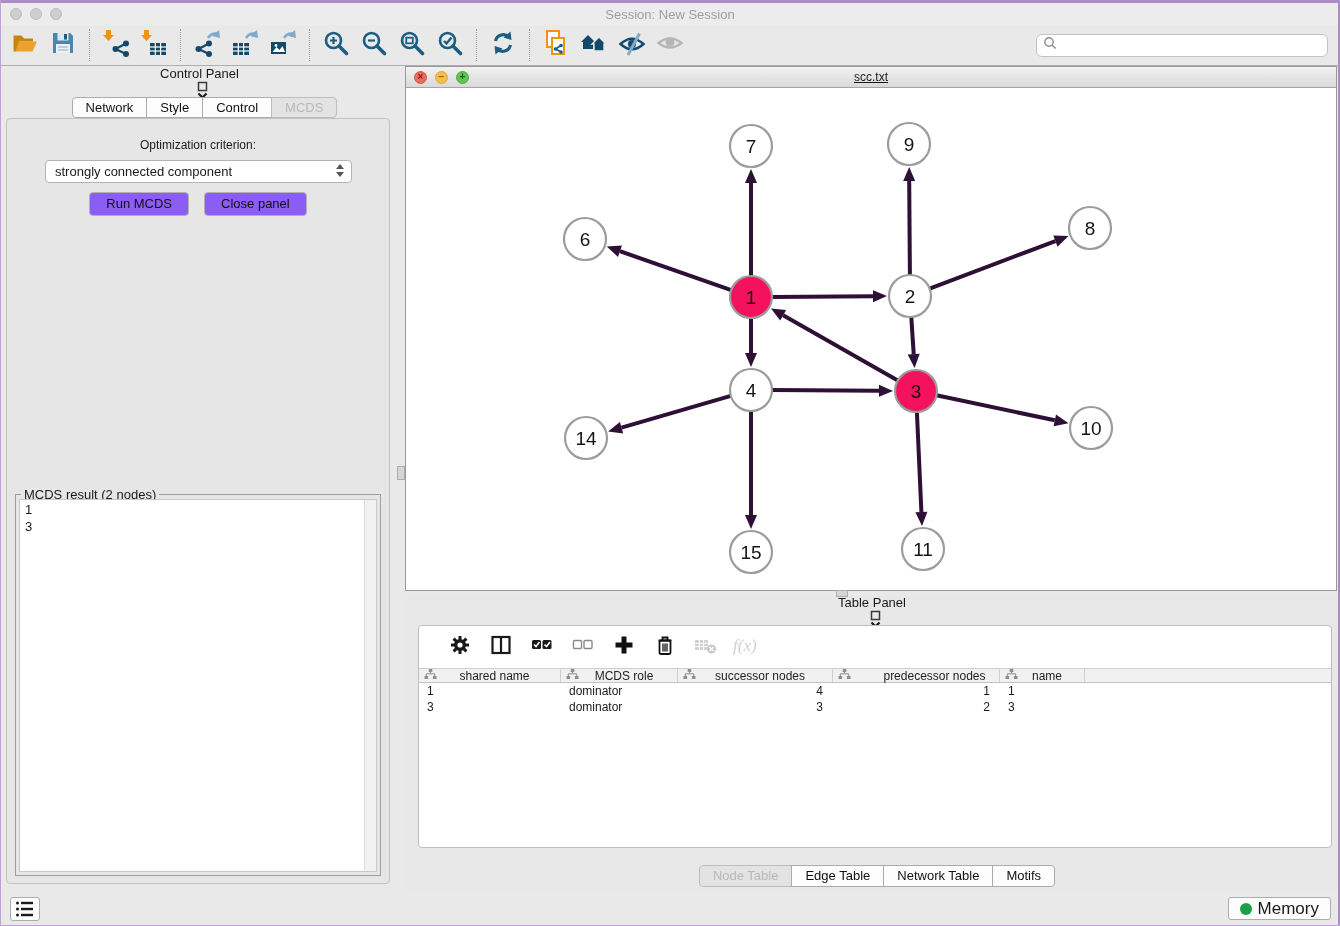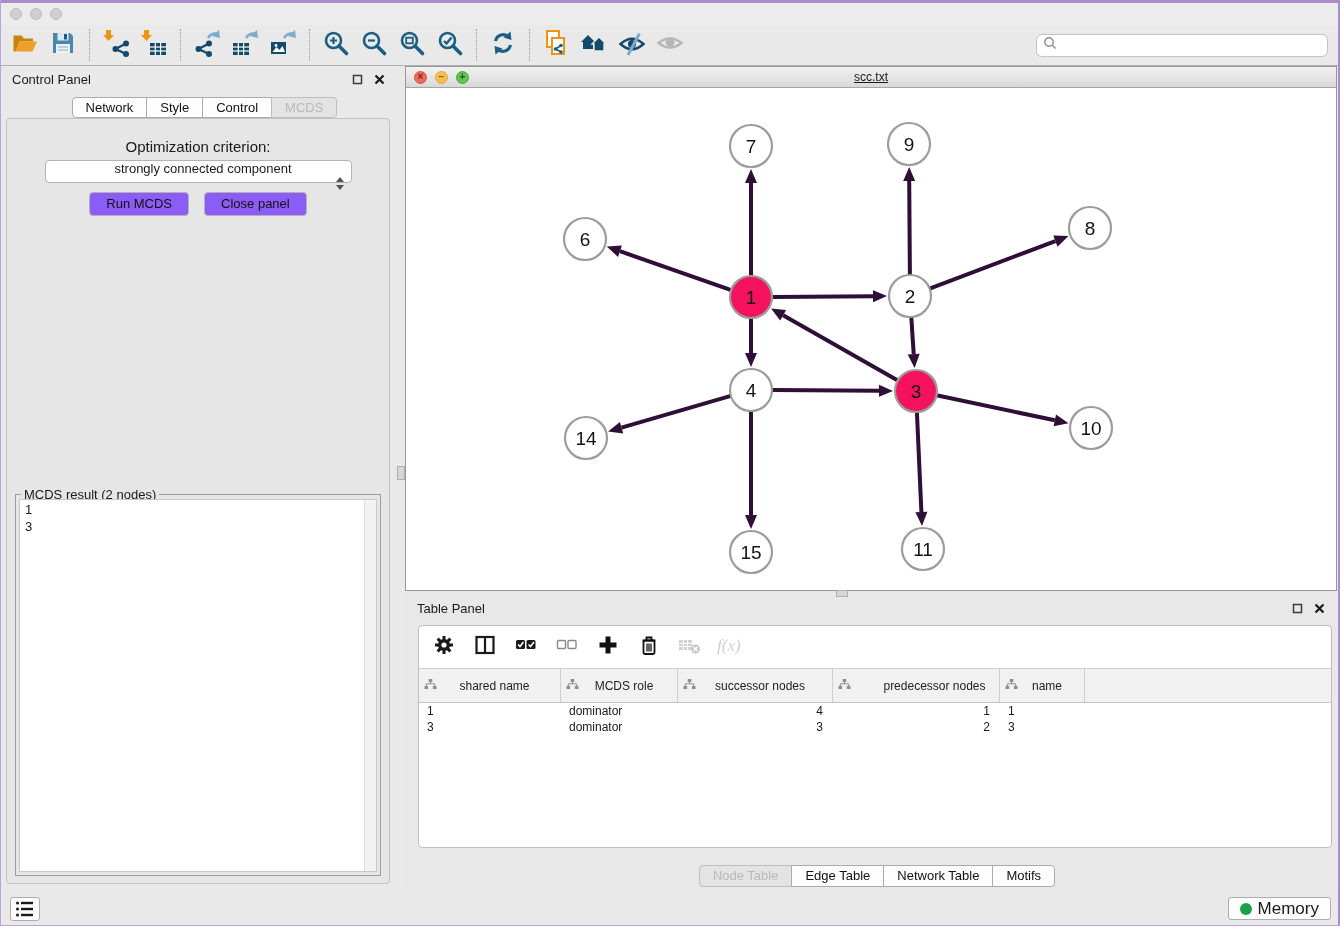--- a/index.html
+++ b/index.html
@@ -25,31 +25,31 @@
 
   
   .toolbar{position:absolute;left:0;right:0;top:25px;height:41px;background:#E9E9E9;border-bottom:1px solid #AFAFAF;display:flex;align-items:center;padding-left:6px;}
   .tbtn{width:38px;height:34px;display:flex;align-items:center;justify-content:center;cursor:default;}
   .tsep{width:1px;height:32px;border-left:1px dotted #9A9A9A;margin:0 7px;}
   .searchbox{margin-left:auto;margin-right:12px;width:292px;height:23px;background:#fff;border:1px solid #C3C3C3;border-radius:6px;display:flex;align-items:center;padding-left:6px;}
   .searchbox input{border:none;outline:none;flex:1;font-size:13px;font-family:"Liberation Sans",sans-serif;background:transparent;}
 
   
   .control-panel{position:absolute;left:0;top:66px;width:397px;bottom:36px;background:#E9E9E9;}
-  .panel-head{height:27px;display:flex;align-items:center;padding:0 10px 0 12px;font-size:13px;}
+  .panel-head{height:27px;display:flex;align-items:center;padding:0 10px 0 12px;font-size:13px;flex-direction:column;}
   .panel-head .spacer{flex:1;}
   .mini-ic{width:16px;height:16px;display:flex;align-items:center;justify-content:center;margin-left:6px;}
   .cp-tabs{position:absolute;top:31px;left:0;right:0;display:flex;justify-content:center;}
   .tab{height:21px;line-height:19px;padding:0 13px;font-size:13px;background:#FDFDFD;border:1px solid #ABABAB;margin-left:-1px;color:#111;}
   .tab.first{border-radius:4px 0 0 4px;margin-left:12px;}
   .tab.last{border-radius:0 4px 4px 0;}
   .tab.active{background:#E3E3E3;color:#B9B9B9;border-color:#BDBDBD;}
   .cp-panel{position:absolute;left:6px;right:7px;top:52px;bottom:6px;background:#E6E6E6;border:1px solid #C2C2C2;border-radius:4px;}
-  .opt-label{position:absolute;top:19px;left:0;right:0;text-align:center;font-size:15px;}
-  .dropdown{position:absolute;top:41px;left:38px;right:37px;height:23px;background:#fff;border:1px solid #B3B3B3;border-radius:4px;display:flex;align-items:center;font-size:13px;padding-left:9px;flex-direction:column;}
+  .opt-label{position:absolute;top:19px;left:0;right:0;text-align:center;font-size:12px;}
+  .dropdown{position:absolute;top:41px;left:38px;right:37px;height:23px;background:#fff;border:1px solid #B3B3B3;border-radius:4px;display:flex;align-items:center;font-size:13px;padding-left:9px;}
   .dropdown .dd-arrows{margin-left:auto;margin-right:6px;}
   .btn-row{position:absolute;top:73px;left:0;right:0;display:flex;justify-content:center;gap:15px;}
   .mac-btn{height:24px;background:#8b5cf6;border:1px solid #B3B3B3;border-radius:4px;font-size:13px;padding:0 16px;line-height:20px;color:#111;}
   .groupbox{position:absolute;left:8px;right:8px;top:375px;bottom:7px;border:1px solid #9E9E9E;}
   .groupbox .gb-label{position:absolute;top:-8px;left:5px;background:#E6E6E6;padding:0 3px;font-size:13px;}
   .result-area{position:absolute;left:3px;right:3px;top:4px;bottom:3px;background:#fff;border:1px solid #C9C9C9;}
   .result-text{padding:1px 5px;font-size:13px;white-space:pre;line-height:17px;}
   .vtrack{position:absolute;right:0;top:0;bottom:0;width:12px;background:#F2F2F2;border-left:1px solid #DCDCDC;}
 
   
@@ -64,23 +64,23 @@
   .nw-close{background:#EE6A5F;border:1px solid #D5544A;color:#7E241C;}
   .nw-min{background:#F5BF4F;border:1px solid #DFA73C;color:#90591A;}
   .nw-zoom{background:#61C554;border:1px solid #52A73F;color:#1D5F1D;}
   .nw-title{position:absolute;left:0;right:0;text-align:center;font-size:12px;color:#1A1A1A;text-decoration:underline;}
   .net-canvas{position:relative;width:930px;height:502px;background:#fff;}
   .net-canvas svg{position:absolute;left:0;top:0;}
 
   
   .table-panel{position:absolute;left:405px;top:595px;width:932px;height:295px;background:#E8E8E8;}
   .table-box{position:absolute;left:13px;top:30px;width:914px;height:223px;background:#fff;border:1px solid #BEBEBE;border-radius:4px;overflow:hidden;}
-  .table-toolbar{height:42px;display:flex;align-items:center;padding-left:12px;gap:15px;}
+  .table-toolbar{height:42px;display:flex;align-items:center;padding-left:28px;gap:15px;}
   .ttb-btn{width:26px;height:26px;display:flex;align-items:center;justify-content:center;}
-  .thead{display:flex;height:35px;background:#F1F1F1;border-top:1px solid #CFCFCF;border-bottom:1px solid #C4C4C4;}
+  .thead{display:flex;height:15px;background:#F1F1F1;border-top:1px solid #CFCFCF;border-bottom:1px solid #C4C4C4;}
   .th{display:flex;align-items:center;border-right:1px solid #CFCFCF;font-size:12px;color:#222;padding-left:5px;}
   .th .th-text{flex:1;text-align:center;padding-right:8px;}
   .trow{display:flex;height:16px;font-size:12px;align-items:center;}
   .td{overflow:hidden;white-space:nowrap;}
   .bottom-tabs{position:absolute;left:0;right:0;bottom:3px;display:flex;justify-content:center;}
   .bottom-tabs .tab{height:22px;line-height:20px;}
 
   
   .statusbar{position:absolute;left:0;right:0;bottom:0;height:36px;background:#E9E9E9;}
   .sb-btn{position:absolute;left:10px;top:7px;width:30px;height:24px;background:#FDFDFD;border:1px solid #ADADAD;border-radius:3px;display:flex;align-items:center;justify-content:center;}
@@ -95,20 +95,21 @@
 <div class="frame-right"></div>
 <div class="frame-left"></div>
 <div class="frame-bottom"></div>
 
 <div class="titlebar">
   <div class="tl-group">
     <div class="tl"></div>
     <div class="tl"></div>
     <div class="tl"></div>
   </div>
+  <div class="app-title">Session: New Session</div>
 </div>
 
 <div class="toolbar">
 
   <div class="tbtn">
       <span><svg width="28" height="28" viewBox="0 0 28 28">
           <path d="M2.5 6.5h8l2.5 3h9v3H8.5l-3.5 10h-2.5z" fill="#C98410"></path>
           <path d="M8 12.5h18l-4.5 10H4.5z" fill="#EDA02A"></path>
         </svg></span>
     </div>

